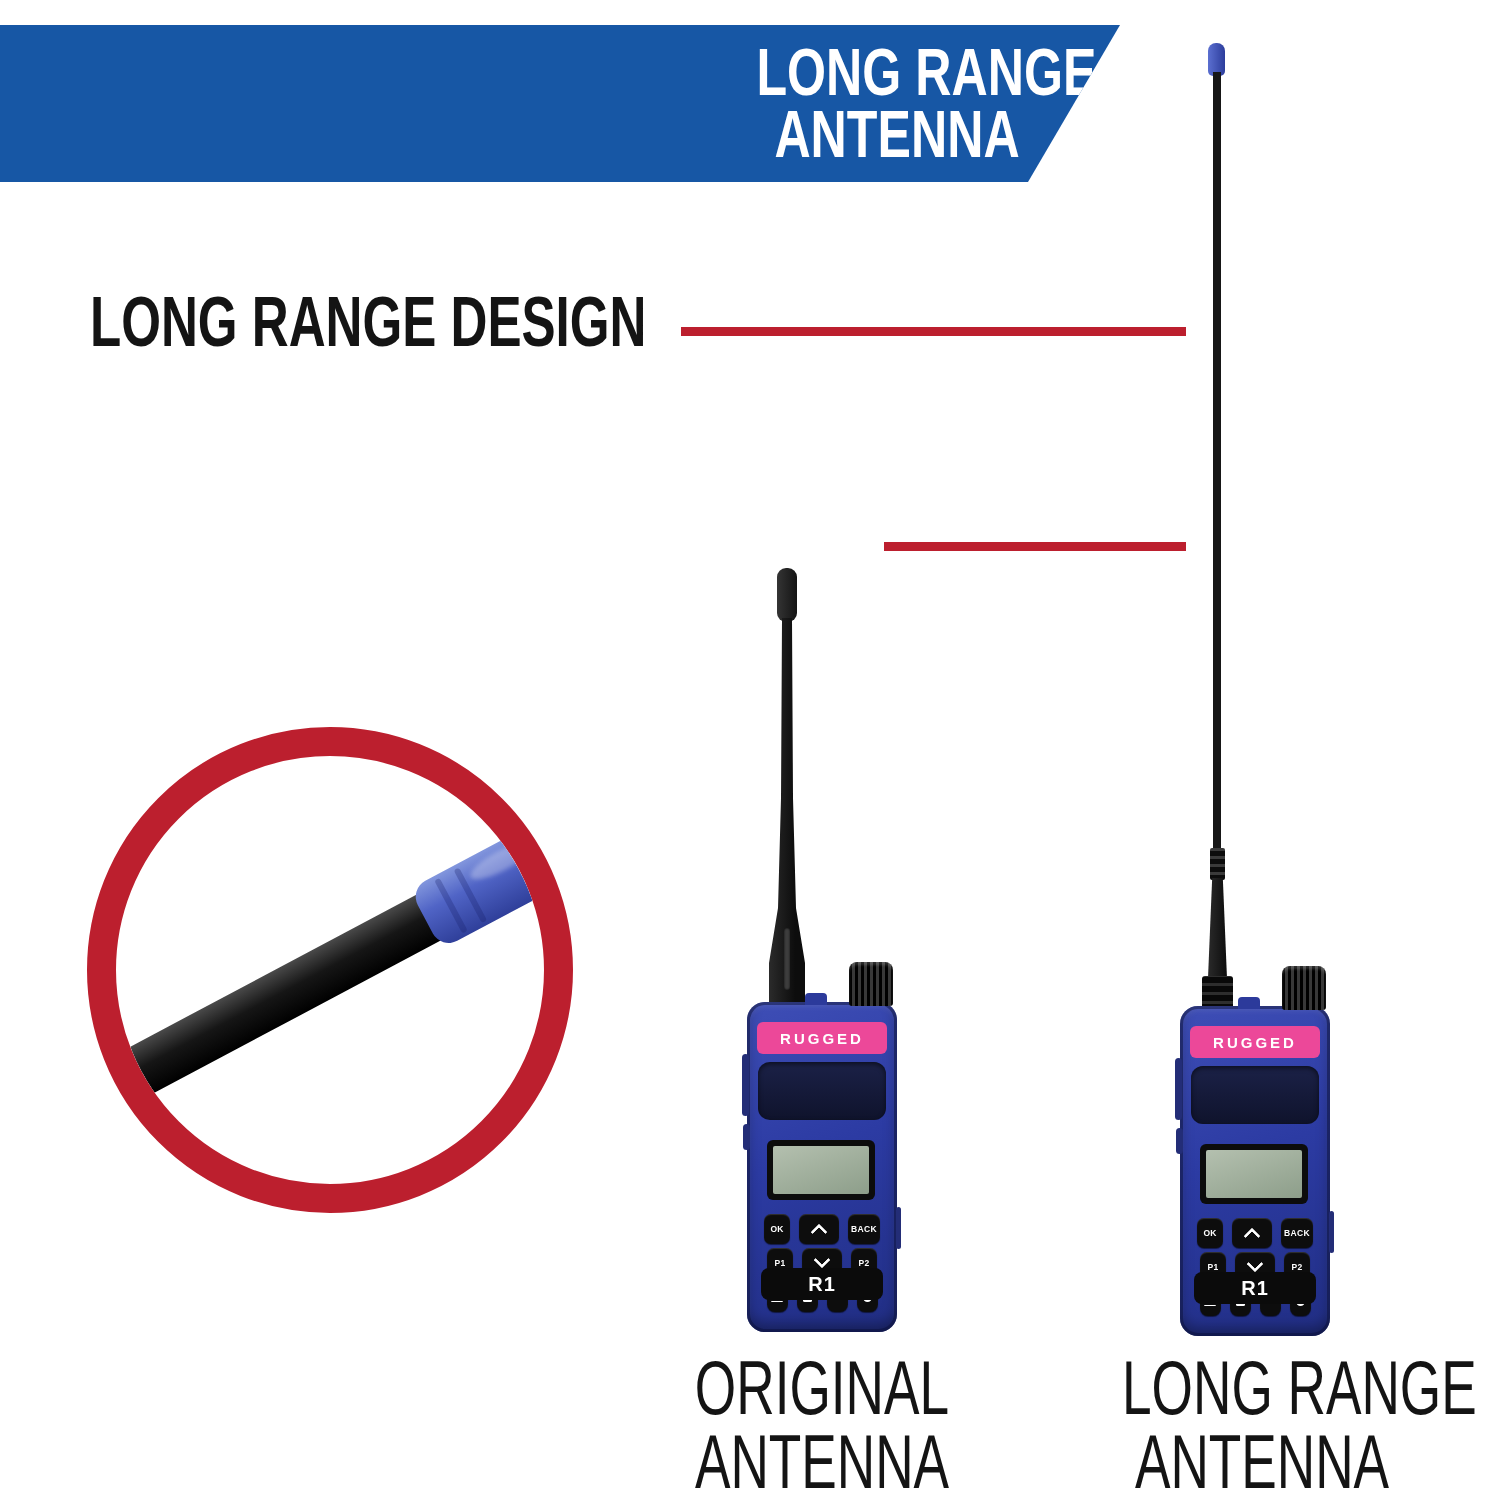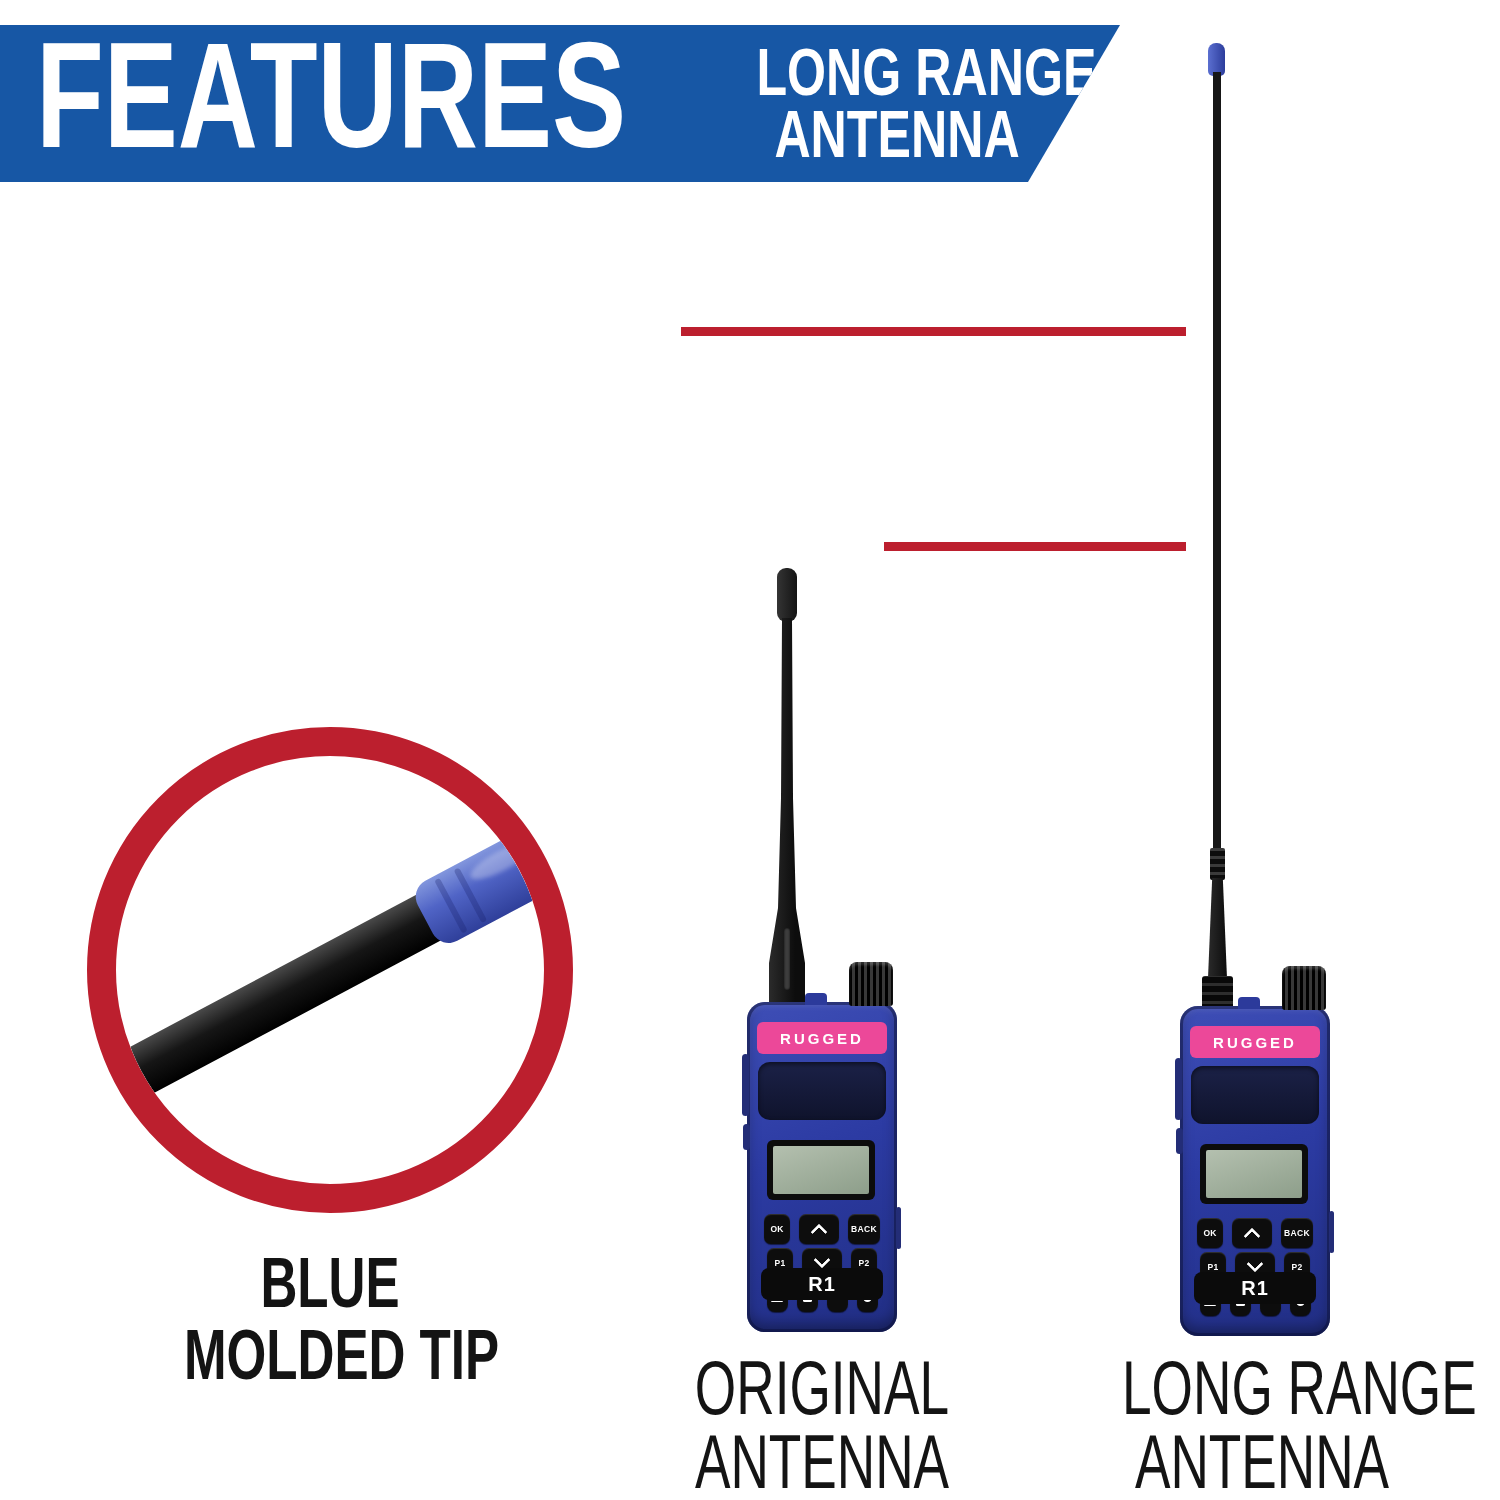--- a/index.html
+++ b/index.html
@@ -162,49 +162,45 @@
   .ic-lock::before { content:""; position:absolute; left:1.5px; top:-5px; width:6px; height:6px; border:1.5px solid #fff; border-bottom:none; border-radius:3px 3px 0 0; }
   .ic-dot { width:6px; height:6px; background:#fff; border-radius:50%; }
   .ic-pin { width:9px; height:9px; border:2.5px solid #fff; border-radius:50%; }
 </style>
 </head>
 <body>
 
 <div class="canvas">
 
   <div class="abs banner">
-    <div class="abs banner-title">
-      <span class="cond">FEATURES</span>
-    </div>
     <div class="abs banner-tag">
       <span class="cond center">LONG RANGE</span>
       <span class="cond center">ANTENNA</span>
     </div>
   </div>
 
+  <div class="abs feature" style="left:90px; top:284px;">
+    <span class="cond">LONG RANGE DESIGN</span>
+  </div>
   <div class="abs redline" style="left:681px; top:327px; width:505px;"></div>
 
   <div class="abs redline" style="left:884px; top:542px; width:302px;"></div>
 
   <div class="abs inset-circle">
     <div class="inset-clip">
       <div class="rodwrap">
         <div class="rod"></div>
         <div class="tip">
           <div class="tip-rib" style="left:26px;"></div>
           <div class="tip-rib" style="left:48px;"></div>
           <div class="tip-shine"></div>
         </div>
       </div>
     </div>
   </div>
-  <div class="abs inset-caption">
-    <span class="cond center">BLUE</span>
-    <span class="cond center">MOLDED TIP</span>
-  </div>
 
   <div class="abs orig-tipcap"></div>
   <div class="abs orig-rod"></div>
   <div class="abs orig-slot"></div>
 
   <div class="abs lr-tip"></div>
   <div class="abs lr-rod"></div>
   <div class="abs lr-collar"></div>
   <div class="abs lr-taper"></div>
   <div class="abs lr-base"></div>

